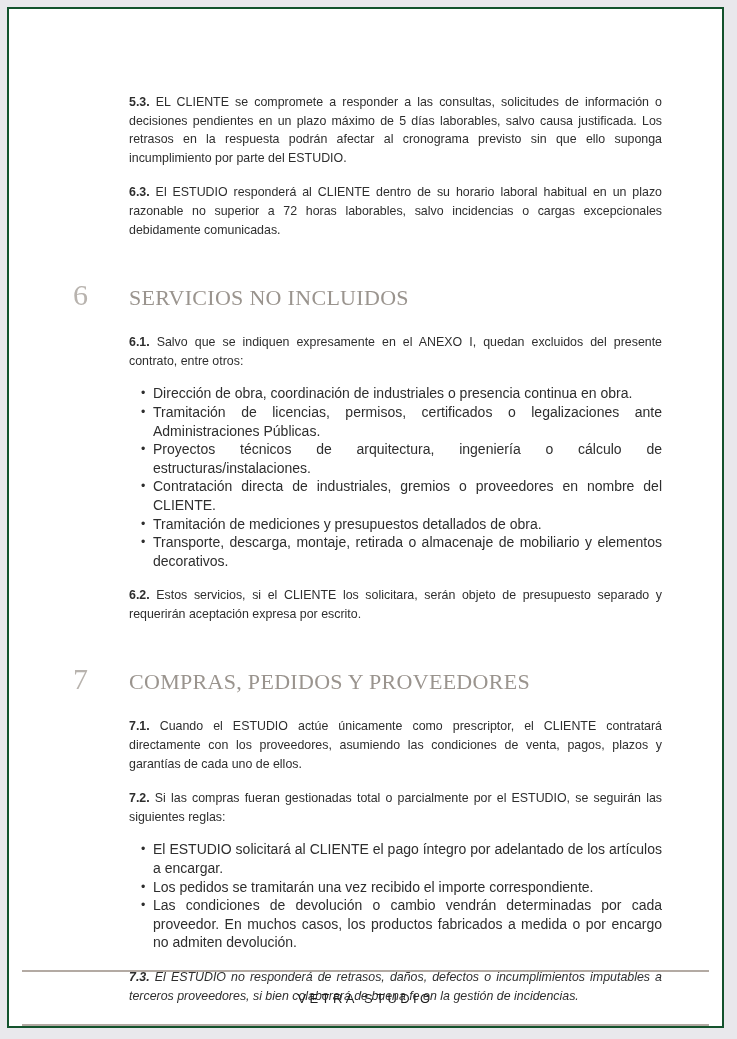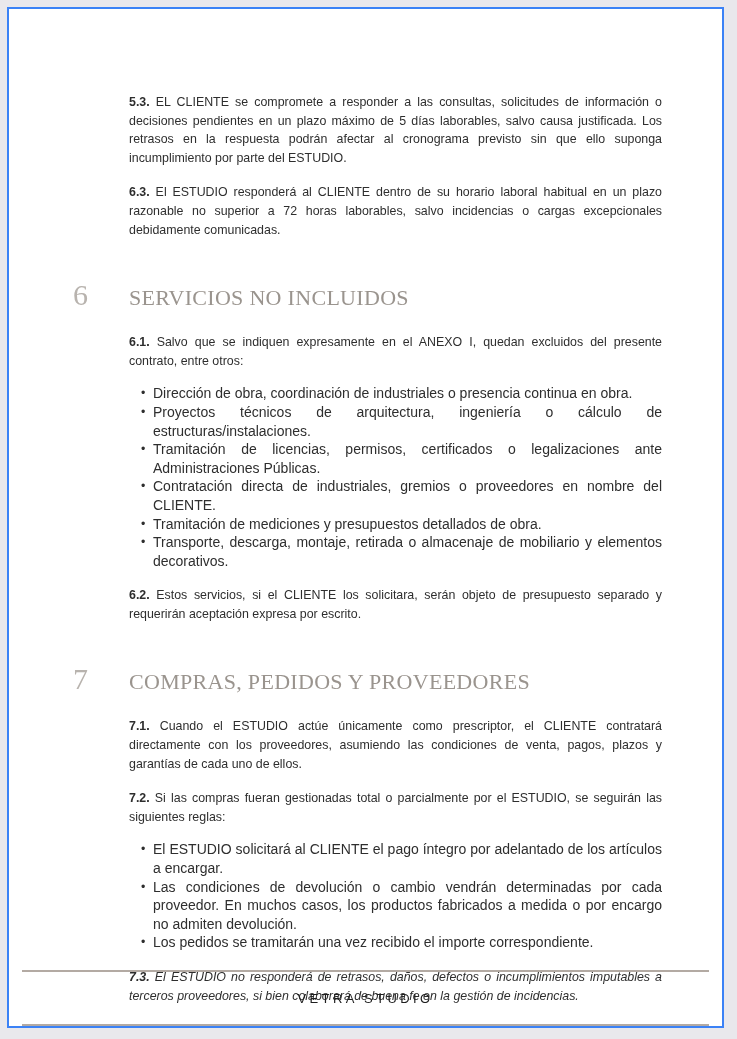--- a/index.html
+++ b/index.html
@@ -13,21 +13,21 @@
     font-family: "Liberation Sans", sans-serif;
     overflow: hidden;
   }
 
   .page-outer {
     position: absolute;
     left: 7px;
     top: 7px;
     width: 717px;
     height: 1021px;
-    border: 2px solid #3b82f6;
+    border: 2px solid #14532d;
     background: #ffffff;
     box-sizing: border-box;
   }
 
   .page-inner {
     position: absolute;
     left: 0;
     top: 0;
     right: 0;
     bottom: 0;
@@ -149,42 +149,42 @@
 
       <div class="section-head">
         <div class="sec-num">6</div>
         <div class="sec-title">SERVICIOS NO INCLUIDOS</div>
       </div>
 
       <p class="para tight"><span class="num">6.1.</span><span> Salvo que se indiquen expresamente en el ANEXO I, quedan excluidos del presente contrato, entre otros:</span></p>
 
       <ul class="blist">
         <li><span class="li-text">Dirección de obra, coordinación de industriales o presencia continua en obra.</span></li>
+        <li><span class="li-text">Tramitación de licencias, permisos, certificados o legalizaciones ante Administraciones Públicas.</span></li>
         <li><span class="li-text">Proyectos técnicos de arquitectura, ingeniería o cálculo de estructuras/instalaciones.</span></li>
-        <li><span class="li-text">Tramitación de licencias, permisos, certificados o legalizaciones ante Administraciones Públicas.</span></li>
         <li><span class="li-text">Contratación directa de industriales, gremios o proveedores en nombre del CLIENTE.</span></li>
         <li><span class="li-text"> Tramitación de mediciones y presupuestos detallados de obra.</span></li>
         <li><span class="li-text">Transporte, descarga, montaje, retirada o almacenaje de mobiliario y elementos decorativos.</span></li>
       </ul>
 
       <p class="para"><span class="num">6.2.</span><span> Estos servicios, si el CLIENTE los solicitara, serán objeto de presupuesto separado y requerirán aceptación expresa por escrito.</span></p>
 
       <div class="section-head">
         <div class="sec-num">7</div>
         <div class="sec-title">COMPRAS, PEDIDOS Y PROVEEDORES</div>
       </div>
 
       <p class="para"><span class="num">7.1.</span><span> Cuando el ESTUDIO actúe únicamente como prescriptor, el CLIENTE contratará directamente con los proveedores, asumiendo las condiciones de venta, pagos, plazos y garantías de cada uno de ellos.</span></p>
 
       <p class="para tight"><span class="num">7.2.</span><span> Si las compras fueran gestionadas total o parcialmente por el ESTUDIO, se seguirán las siguientes reglas:</span></p>
 
       <ul class="blist">
         <li><span class="li-text">El ESTUDIO solicitará al CLIENTE el pago íntegro por adelantado de los artículos a encargar.</span></li>
+        <li><span class="li-text">Los pedidos se tramitarán una vez recibido el importe correspondiente.</span></li>
         <li><span class="li-text">Las condiciones de devolución o cambio vendrán determinadas por cada proveedor. En muchos casos, los productos fabricados a medida o por encargo no admiten devolución.</span></li>
-        <li><span class="li-text">Los pedidos se tramitarán una vez recibido el importe correspondiente.</span></li>
       </ul>
 
       <p class="para"><span class="num">7.3.</span><span> El ESTUDIO no responderá de retrasos, daños, defectos o incumplimientos imputables a terceros proveedores, si bien colaborará de buena fe en la gestión de incidencias.</span></p>
 
     </div>
 
     <div class="footer">
       <div class="rule"></div>
       <div class="footer-mid">
         <span class="footer-text">VETRA STUDIO</span>

